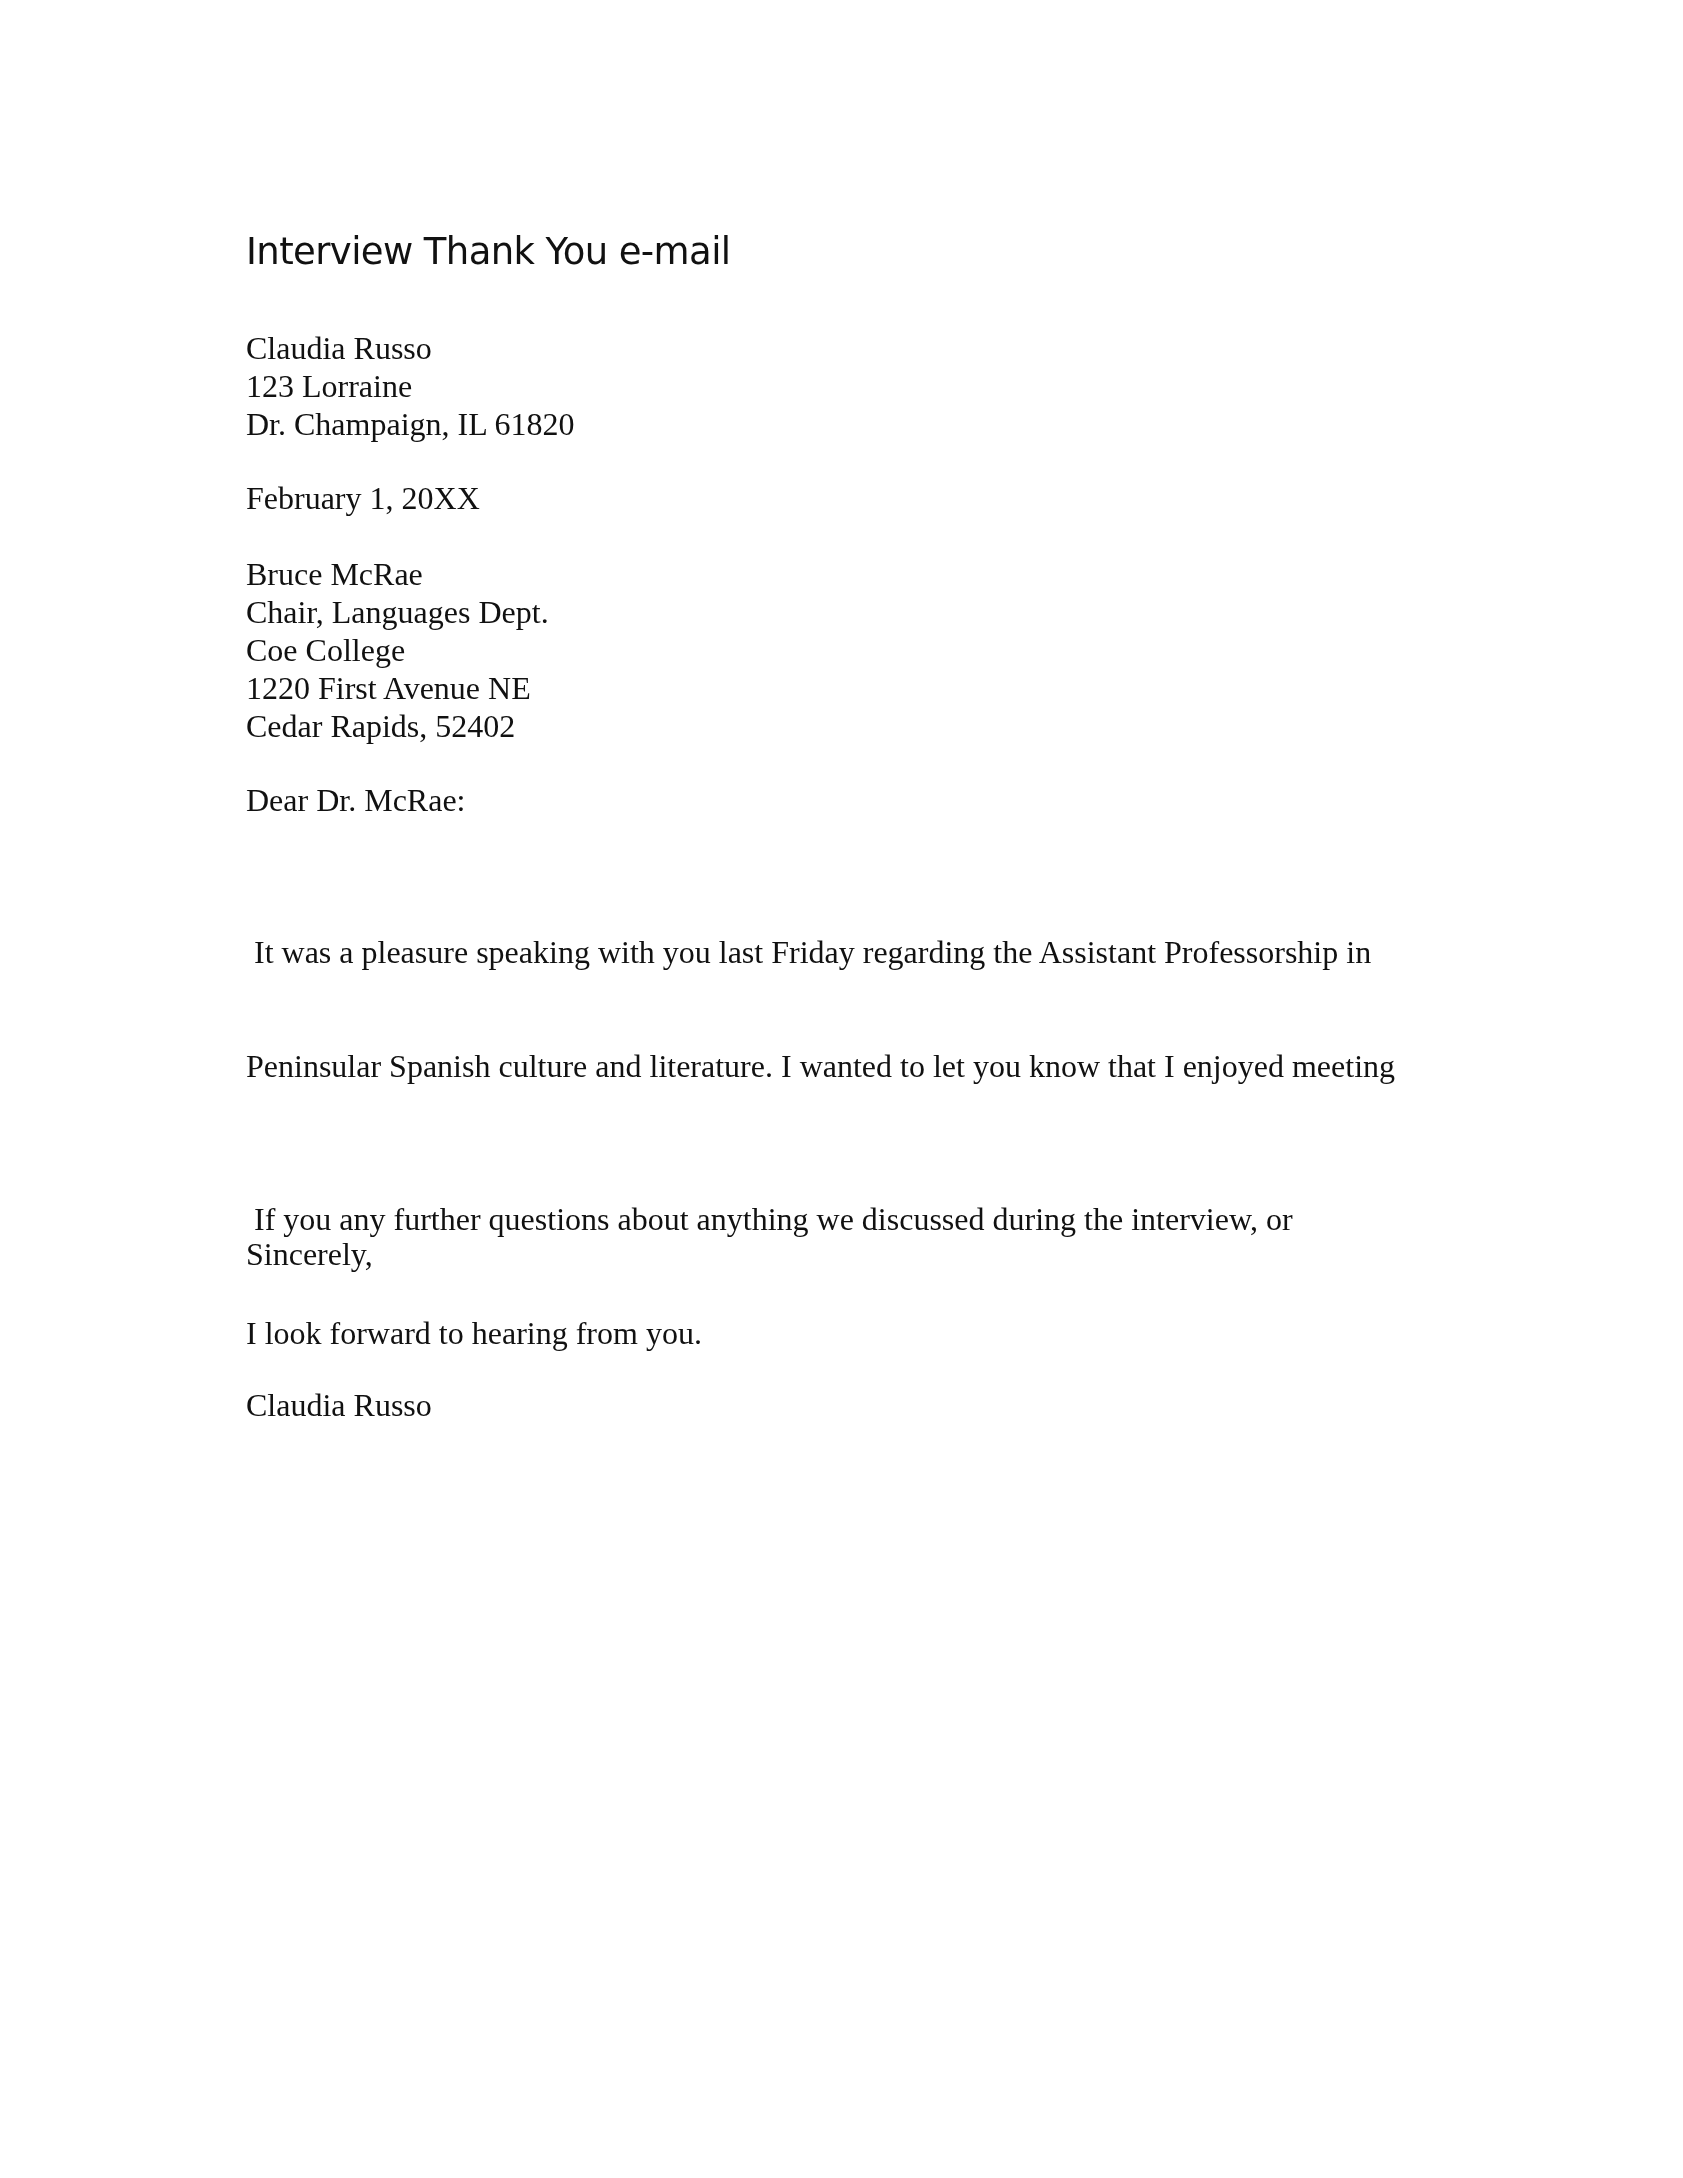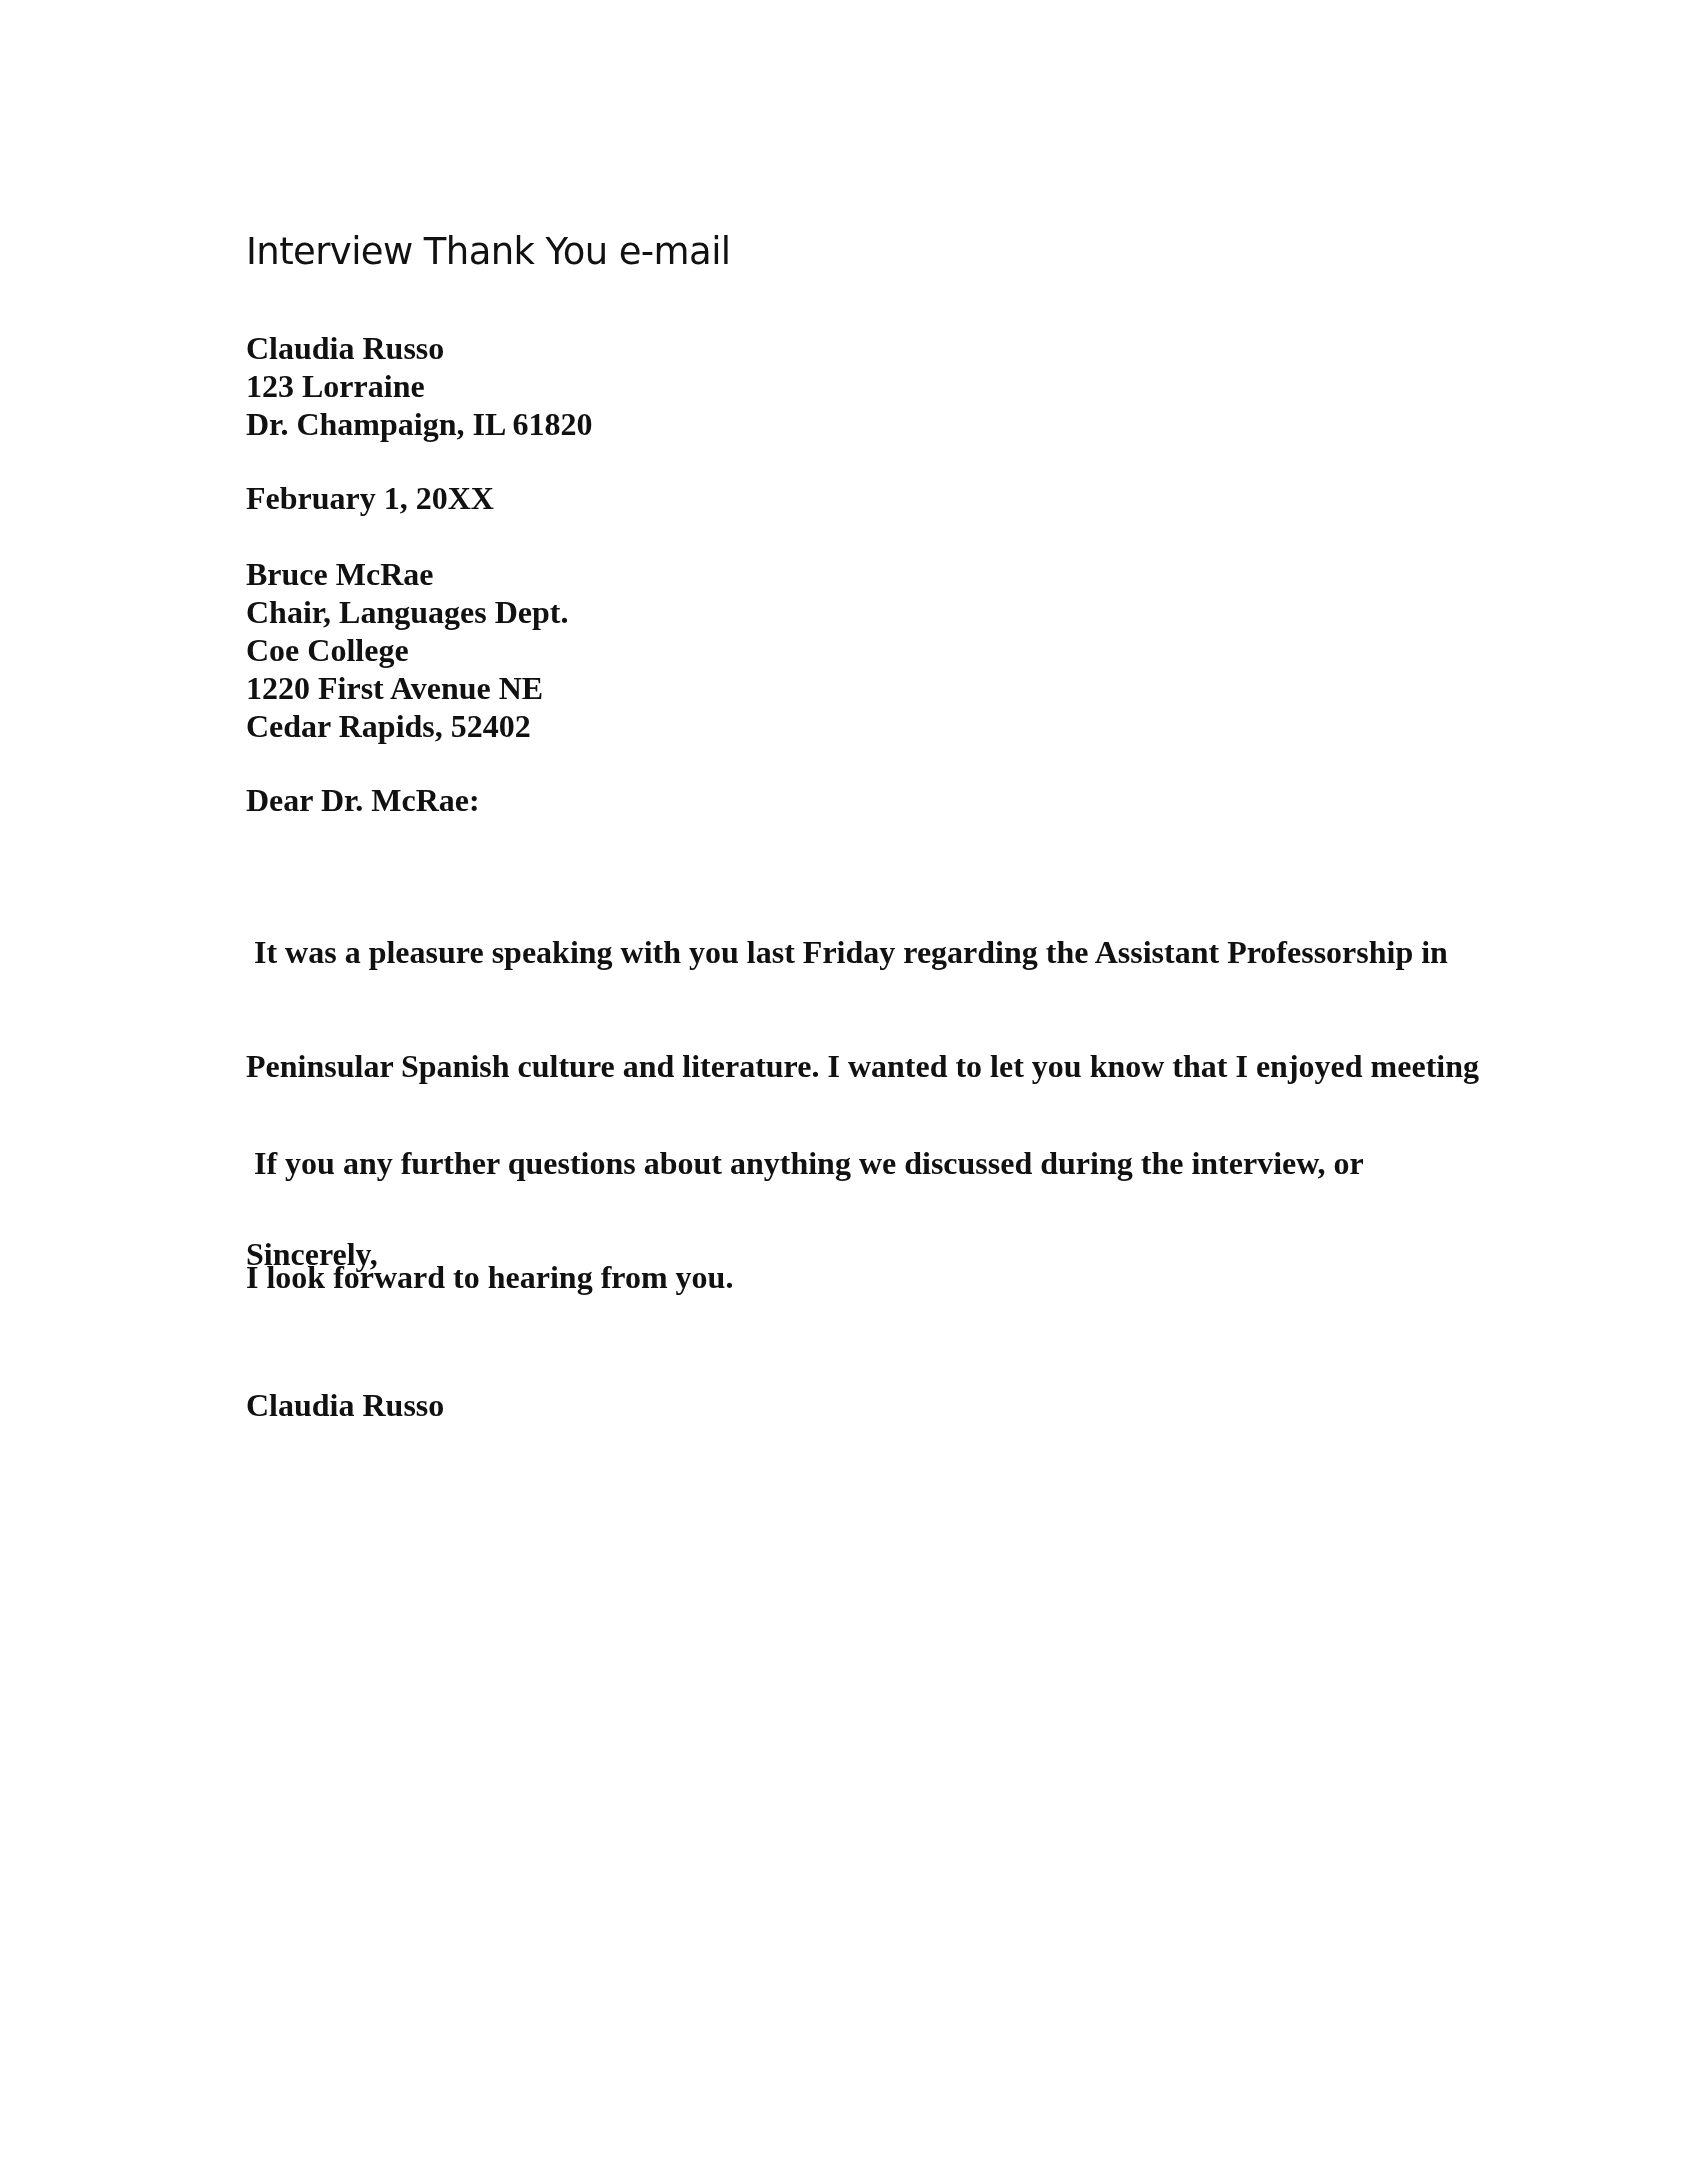--- a/index.html
+++ b/index.html
@@ -8,21 +8,21 @@
     .title {
       position: absolute; left: 246px; top: 230px;
       font-family: "DejaVu Sans", "Liberation Sans", sans-serif;
       font-size: 37px; color: #111; letter-spacing: -0.6px; white-space: nowrap;
     }
     .block {
       position: absolute; left: 246px;
       font-family: "Liberation Serif", "DejaVu Serif", serif;
       font-size: 32px; line-height: 38px; color: #111; white-space: nowrap;
     }
-    .block div { height: 38px; font-weight: bold; }
+    .block div { height: 38px; }
   </style>
 </head>
 <body>
 
 <div class="page">
   <div class="title">Interview Thank You e-mail</div>
 
   <div class="block" style="top:329px;">
     <div>Claudia Russo</div>
     <div>123 Lorraine</div>
@@ -43,21 +43,21 @@
 
   <div class="block" style="top:781px;">
     <div>Dear Dr. McRae:</div>
   </div>
 
   <div class="block" style="top:857px; white-space: pre;">
     <div> It was a pleasure speaking with you last Friday regarding the Assistant Professorship in</div>
     <div>Peninsular Spanish culture and literature. I wanted to let you know that I enjoyed meeting</div>
   </div>
 
-  <div class="block" style="top:1068px; white-space: pre;">
+  <div class="block" style="top:1124px; white-space: pre;">
     <div> If you any further questions about anything we discussed during the interview, or</div>
     <div>I look forward to hearing from you.</div>
   </div>
 
   <div class="block" style="top:1235px;">
     <div>Sincerely,</div>
   </div>
 
   <div class="block" style="top:1386px;">
     <div>Claudia Russo</div>

